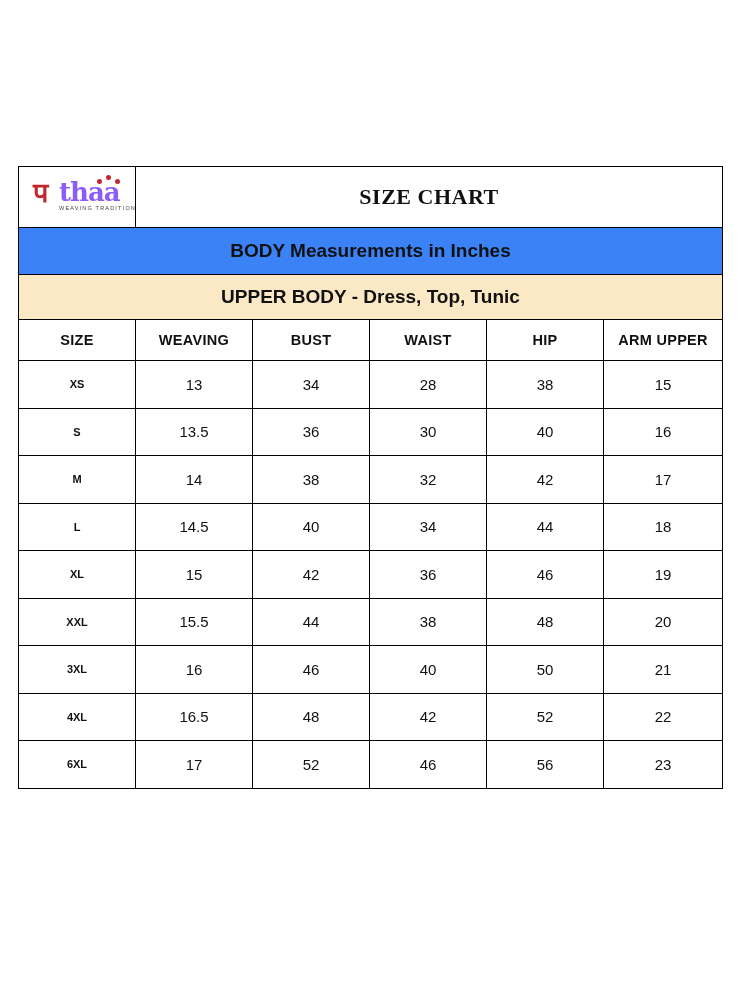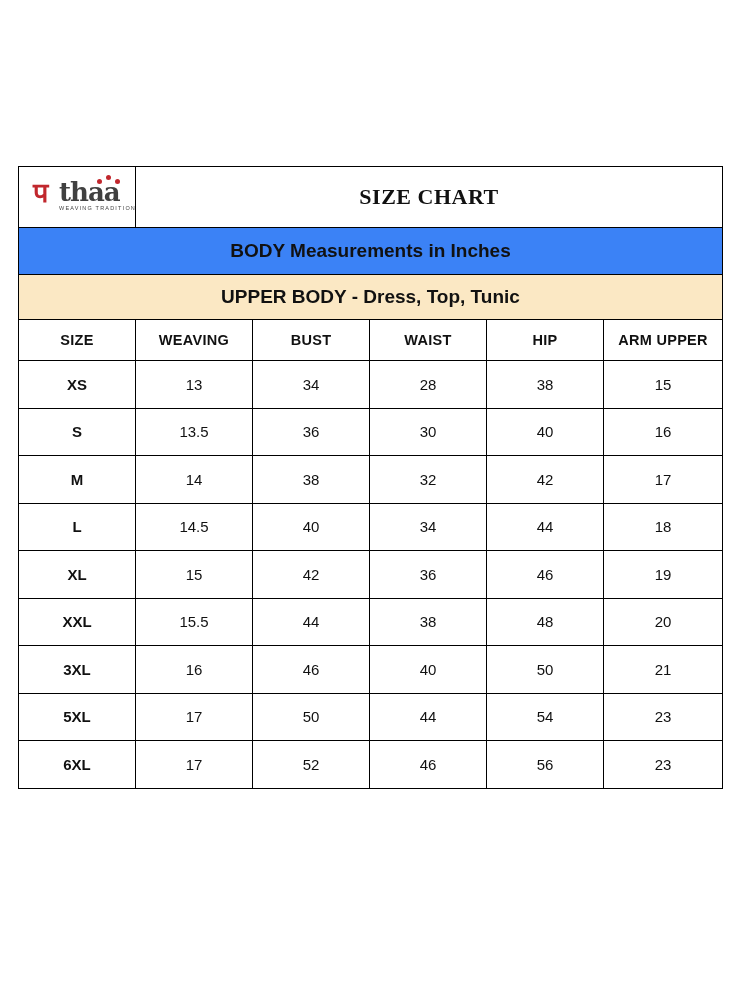--- a/index.html
+++ b/index.html
@@ -58,21 +58,21 @@
     color: #c1272d;
     font-family: "DejaVu Sans", sans-serif;
     line-height: 1;
   }
   .logo-word {
     position: absolute;
     left: 40px;
     top: 12px;
     font-size: 26px;
     font-weight: bold;
-    color: #404040;
+    color: #8b5cf6;
     letter-spacing: -1px;
     font-family: "DejaVu Serif", serif;
     line-height: 1;
   }
   .logo-dots {
     position: absolute;
     left: 78px;
     top: 8px;
     width: 26px;
     height: 14px;
@@ -127,21 +127,21 @@
     letter-spacing: 0.3px;
   }
 
   
   .data-row td {
     height: 46.5px;
     font-size: 15px;
   }
   .data-row td.size-col {
     font-weight: bold;
-    font-size: 15px;
+    font-size: 11px;
     margin-left: 8px;
   }
 </style>
 </head>
 <body>
 
 <div class="chart-wrap">
   <table class="size-chart">
     <colgroup>
       <col style="width:117px">
@@ -232,26 +232,26 @@
       </tr>
       <tr class="data-row">
         <td class="size-col">3XL</td>
         <td>16</td>
         <td>46</td>
         <td>40</td>
         <td>50</td>
         <td>21</td>
       </tr>
       <tr class="data-row">
-        <td class="size-col">5XL</td>
-        <td>17</td>
-        <td>50</td>
-        <td>44</td>
-        <td>54</td>
-        <td>23</td>
+        <td class="size-col">4XL</td>
+        <td>16.5</td>
+        <td>48</td>
+        <td>42</td>
+        <td>52</td>
+        <td>22</td>
       </tr>
       <tr class="data-row">
         <td class="size-col">6XL</td>
         <td>17</td>
         <td>52</td>
         <td>46</td>
         <td>56</td>
         <td>23</td>
       </tr>
     </tbody>

